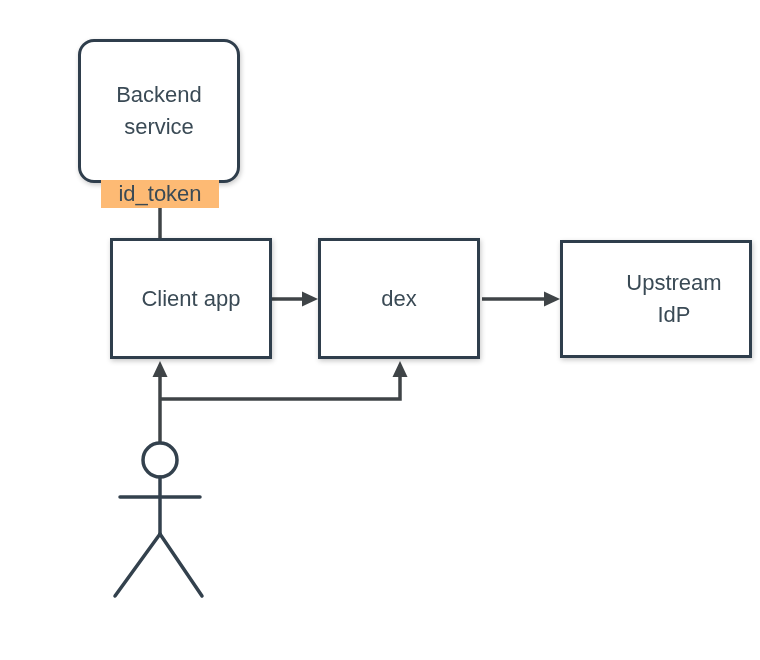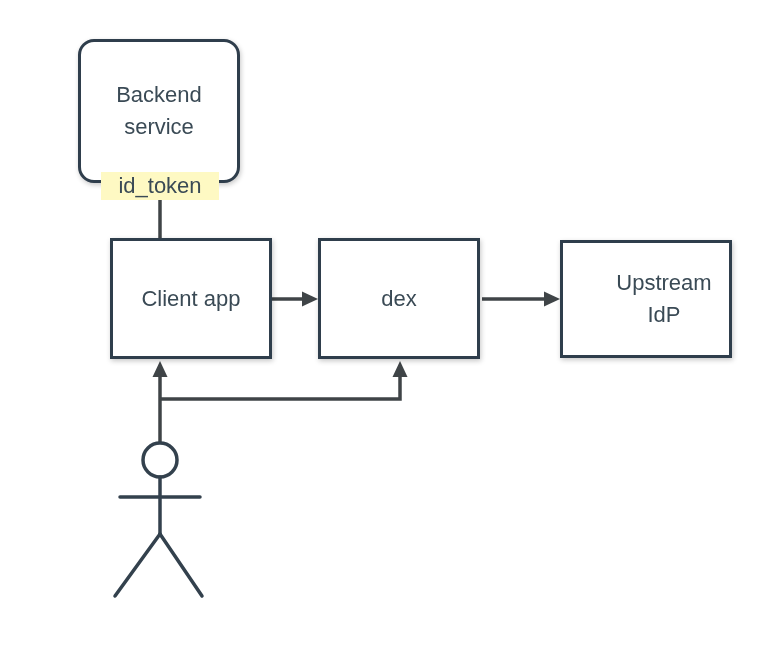--- a/index.html
+++ b/index.html
@@ -32,34 +32,34 @@
     line-height: 32px;
     box-shadow: 1px 2px 5px rgba(0,0,0,0.22);
   }
   .node span {
     display: inline-block;
     max-width: 118px;
   }
   .node-backend  { left: 78px;  top: 39px;  width: 162px; height: 144px; border-radius: 16px; }
   .node-client   { left: 78px;  top: 238px; width: 162px; height: 121px; margin-left: 32px; }
   .node-dex      { left: 318px; top: 238px; width: 162px; height: 121px; }
-  .node-upstream { left: 560px; top: 240px; width: 172px; height: 118px; padding-left: 36px; }
+  .node-upstream { left: 560px; top: 240px; width: 192px; height: 118px; padding-left: 36px; }
   .edge-label {
     position: absolute;
     color: #3a4a55;
     font-size: 22px;
     text-align: center;
   }
   .label-idtoken {
     left: 101px;
-    top: 172px;
+    top: 180px;
     width: 118px;
     height: 28px;
     line-height: 28px;
-    background: #fef9c3; 
+    background: #fdba74; 
   }
   .label-enduser {
     left: 100px;
     top: 597px;
     width: 120px;
     height: 26px;
     line-height: 26px;
   }
 </style>
 </head>

